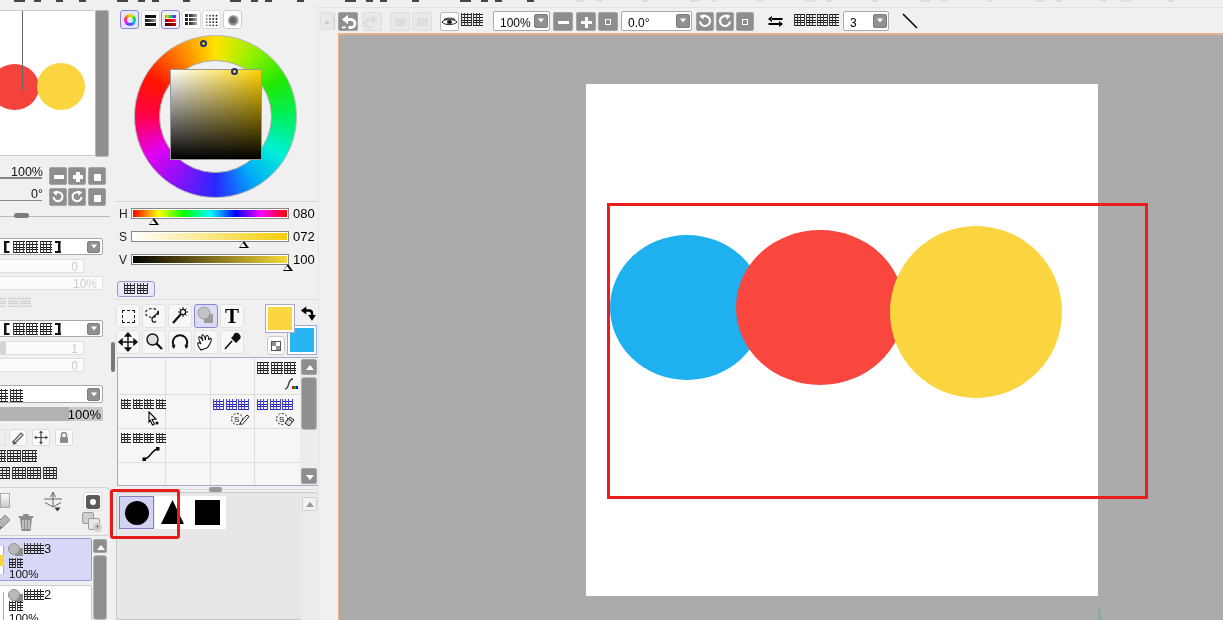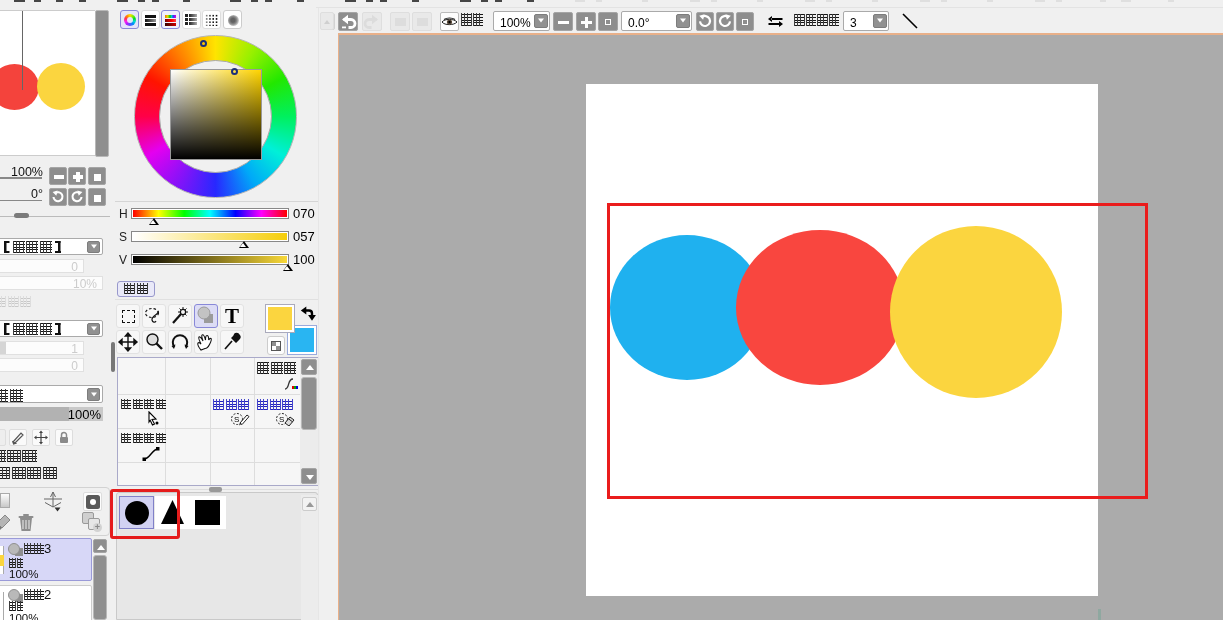--- a/index.html
+++ b/index.html
@@ -243,27 +243,27 @@
  background:linear-gradient(to bottom,rgba(0,0,0,0),#000),linear-gradient(to right,#fff,#ffd400)"></div>
 <div class="ab" style="left:200px;top:40px;width:7px;height:7px;border:2.5px solid #1b2f7a;border-radius:50%"></div>
 <div class="ab" style="left:231px;top:68px;width:7px;height:7px;border:2.5px solid #1b2f7a;border-radius:50%"></div>
 
 <div class="ab" style="left:115px;top:201px;width:203px;height:1px;background:#d5d5d5"></div>
 
 <div class="ab" style="left:119px;top:207px;font-size:12px;color:#222">H</div>
 <div class="ab" style="left:131px;top:208px;width:158px;height:11px;border:1px solid #888;background:#fff;padding:1px">
  <i class="ab" style="left:1px;top:1px;right:1px;bottom:1px;background:linear-gradient(90deg,#f00,#ff0 16.6%,#0f0 33.3%,#0ff 50%,#00f 66.6%,#f0f 83.3%,#f00)"></i>
   </div>
-<div class="ab" style="left:293px;top:206px;width:19px;font-size:13px;color:#000">070</div>
+<div class="ab" style="left:293px;top:206px;width:19px;font-size:13px;color:#000">080</div>
 <div class="tri" style="left:148.5px;top:218px"></div>
 <div class="ab" style="left:119px;top:230px;font-size:12px;color:#222">S</div>
 <div class="ab" style="left:131px;top:231px;width:158px;height:11px;border:1px solid #888;background:#fff;padding:1px">
  <i class="ab" style="left:1px;top:1px;right:1px;bottom:1px;background:linear-gradient(90deg,#fff,#f6ce09)"></i>
   </div>
-<div class="ab" style="left:293px;top:229px;width:19px;font-size:13px;color:#000">057</div>
+<div class="ab" style="left:293px;top:229px;width:19px;font-size:13px;color:#000">072</div>
 <div class="tri" style="left:238.5px;top:241px"></div>
 <div class="ab" style="left:119px;top:253px;font-size:12px;color:#222">V</div>
 <div class="ab" style="left:131px;top:254px;width:158px;height:11px;border:1px solid #888;background:#fff;padding:1px">
  <i class="ab" style="left:1px;top:1px;right:1px;bottom:1px;background:linear-gradient(90deg,#000,#f8d838)"></i>
   </div>
 <div class="ab" style="left:293px;top:252px;width:19px;font-size:13px;color:#000">100</div>
 <div class="tri" style="left:282.5px;top:264px"></div>
 
 <div class="ab" style="left:117px;top:281px;width:38px;height:16px;background:#e9e9f8;border:1px solid #9898cc;border-radius:3px;padding:1px 0 0 6px"><b class="cj" style="width:11px;height:11px"></b><b class="cj" style="width:11px;height:11px"></b></div>
 <div class="ab" style="left:115px;top:298.5px;width:203px;height:1px;background:#e0e0e0"></div>

